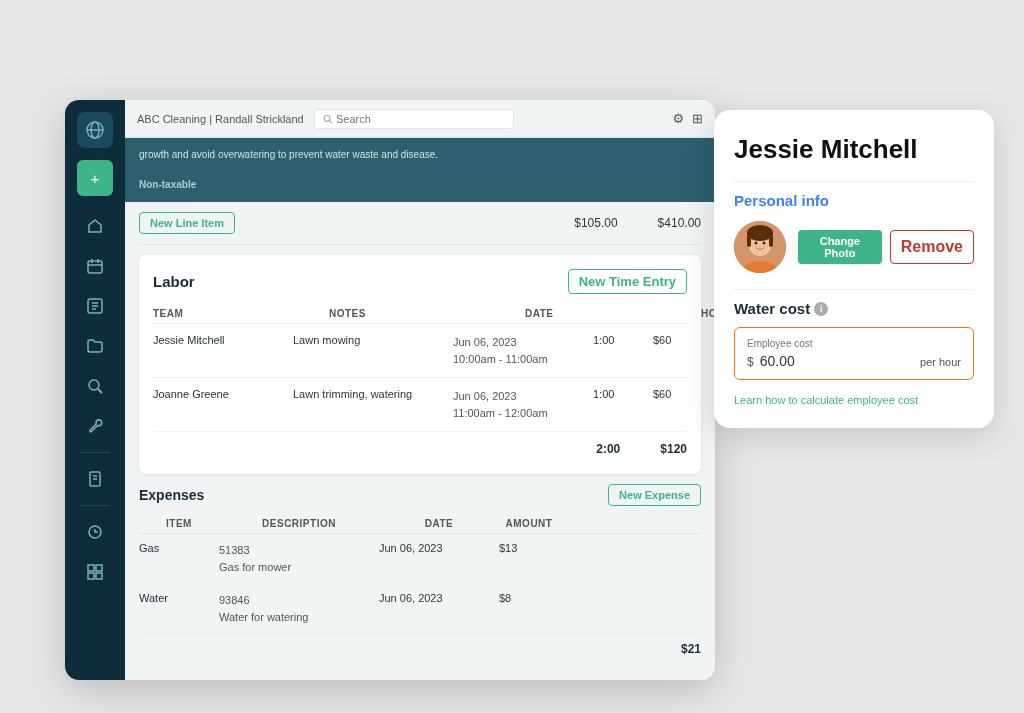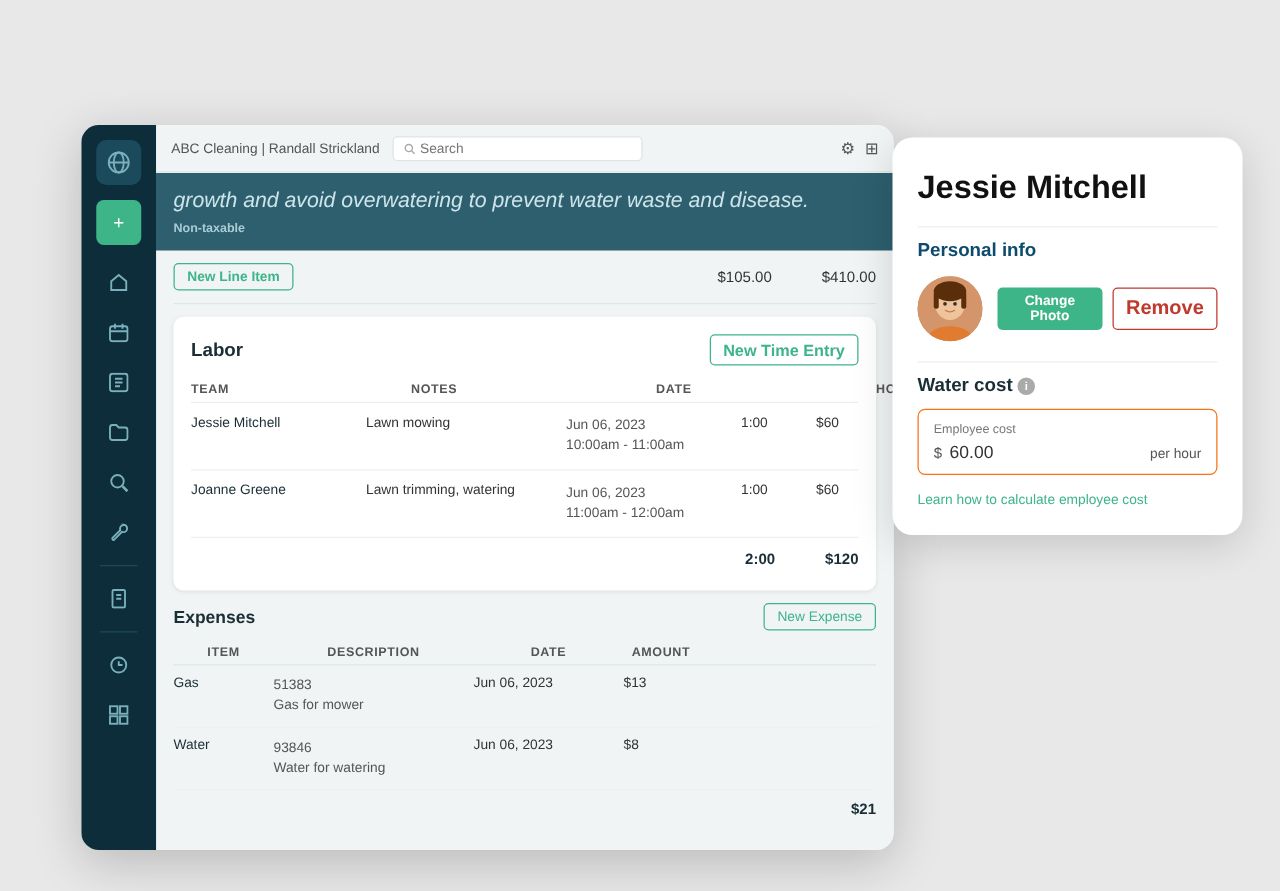--- a/index.html
+++ b/index.html
@@ -136,25 +136,24 @@
       overflow-y: auto;
       height: calc(100% - 38px);
     }
     
     .nontaxable-banner {
       background: #2d5f6e;
       padding: 10px 14px;
       margin: 0 -14px;
     }
     .nontaxable-banner p {
-      font-size: 17px;
+      font-size: 10px;
       color: #cde4ea;
       line-height: 1.4;
-      margin-bottom: 0;
-      font-style: italic;
+      margin-bottom: 12px;
     }
     .nontaxable-label {
       font-size: 10px;
       color: #aaccd4;
       font-weight: 600;
     }
     
     .line-item-row {
       display: flex;
       align-items: center;
@@ -268,21 +267,21 @@
       font-weight: 700;
       color: #1a2e35;
     }
     .btn-new-expense {
       background: transparent;
       border: 1.5px solid #3eb489;
       color: #3eb489;
       border-radius: 4px;
       padding: 4px 10px;
       font-size: 11px;
-      font-weight: 400;
+      font-weight: 700;
       cursor: pointer;
     }
     .exp-table-header {
       display: grid;
       grid-template-columns: 80px 160px 120px 60px;
       padding: 4px 0;
       border-bottom: 1px solid #dde5e7;
     }
     .exp-table-header span {
       font-size: 10px;
@@ -335,21 +334,21 @@
     }
     .profile-name {
       font-size: 26px;
       font-weight: 800;
       color: #111;
       margin-bottom: 16px;
     }
     .profile-section-title {
       font-size: 15px;
       font-weight: 700;
-      color: #0c4a6e;
+      color: #3b82f6;
       margin-bottom: 12px;
     }
     .profile-photo-row {
       display: flex;
       align-items: center;
       gap: 12px;
       margin-bottom: 16px;
     }
     .profile-avatar {
       width: 52px;

